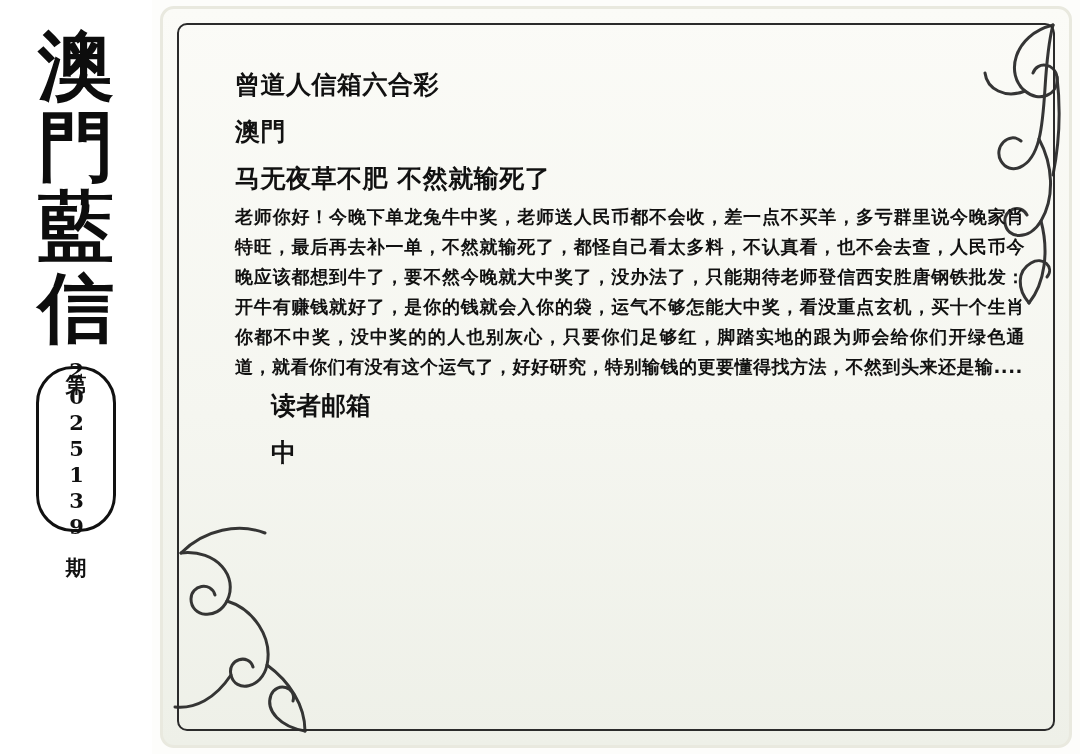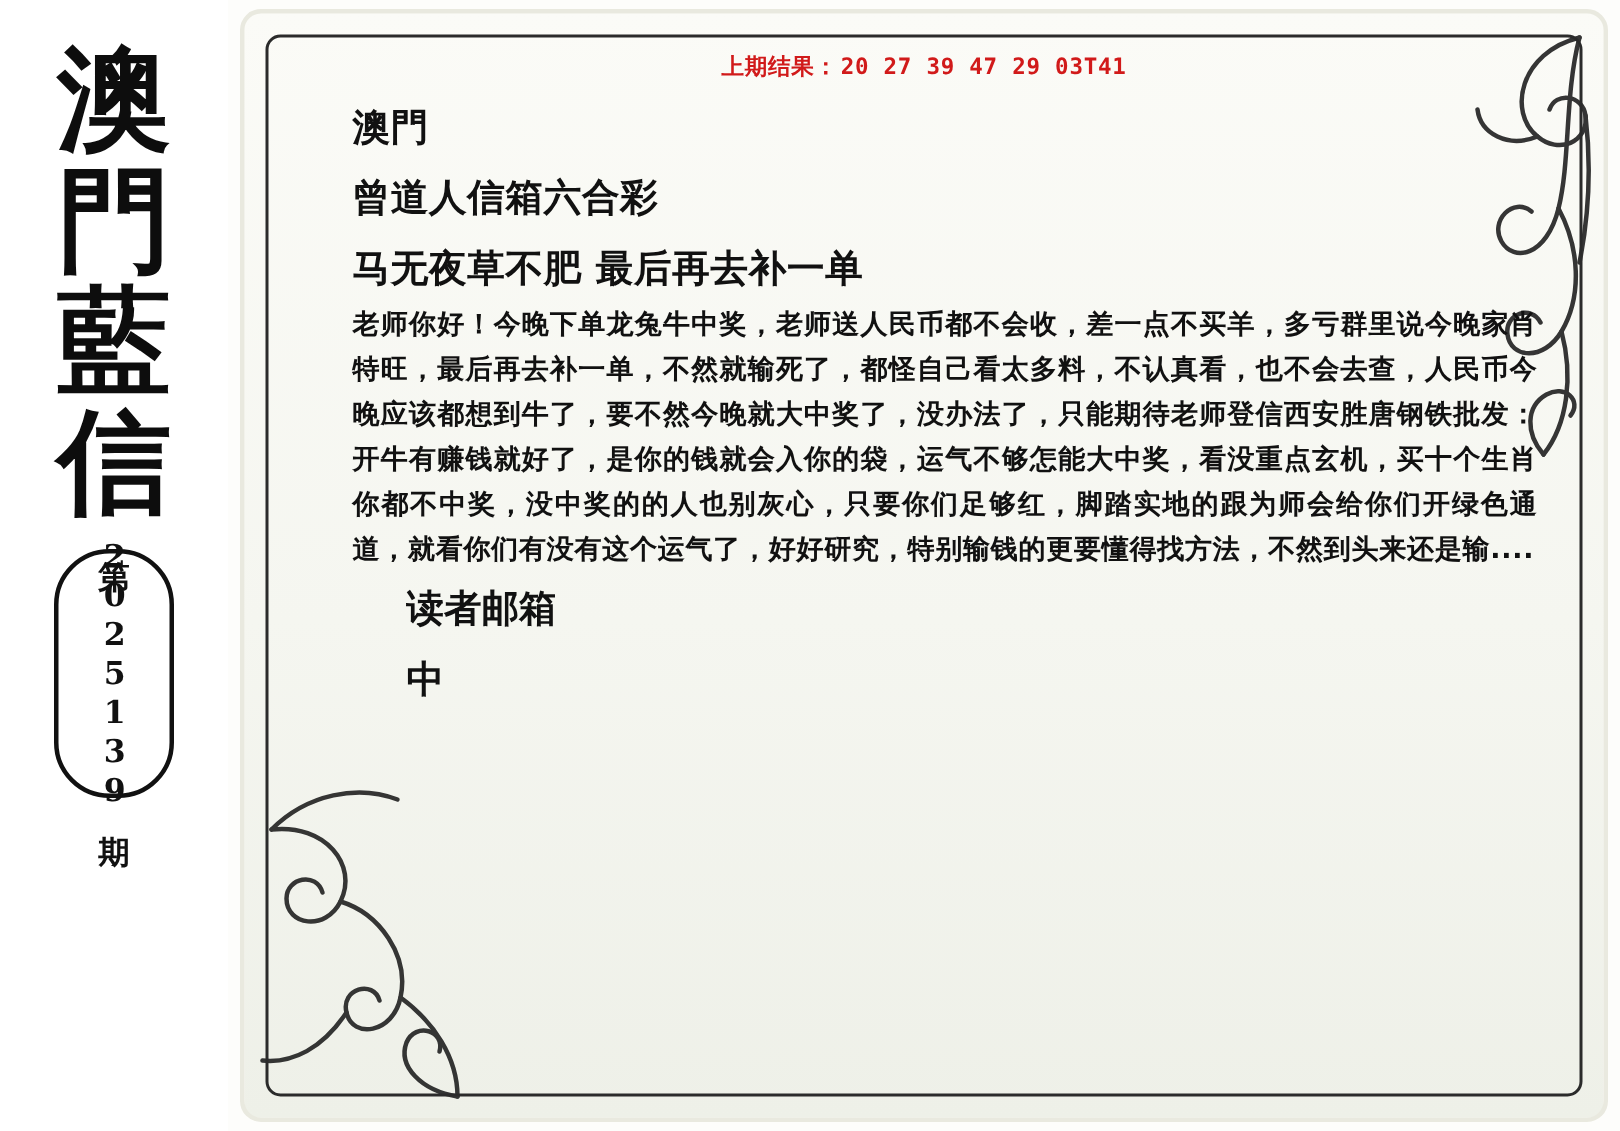--- a/index.html
+++ b/index.html
@@ -195,26 +195,23 @@
       <g stroke="#2b2b2b" stroke-width="3" fill="none" stroke-linecap="round">
         <path d="M12 44 C 48 40, 70 68, 58 92 C 48 112, 22 108, 22 90 C 22 76, 42 72, 46 86"></path>
         <path d="M58 92 C 84 100, 104 128, 98 156 C 93 180, 66 184, 62 166 C 58 150, 80 144, 84 158"></path>
         <path d="M98 156 C 120 172, 136 196, 136 222"></path>
         <path d="M136 222 C 112 218, 96 202, 102 186 C 108 172, 128 178, 124 192"></path>
         <path d="M12 44 C 36 20, 70 14, 96 24"></path>
         <path d="M62 166 C 46 190, 26 200, 6 198"></path>
       </g>
     </svg>
 
-    <div class="result-line">
-      <span class="label">上期结果：</span><span class="numbers">20 27 39 47 29 03T41</span>
-    </div>
 
     <div class="content">
+      <div class="line">曾道人信箱六合彩</div>
       <div class="line">澳門</div>
-      <div class="line">曾道人信箱六合彩</div>
-      <div class="line">马无夜草不肥 最后再去补一单</div>
+      <div class="line">马无夜草不肥 不然就输死了</div>
       <div class="para">老师你好！今晚下单龙兔牛中奖，老师送人民币都不会收，差一点不买羊，多亏群里说今晚家肖特旺，最后再去补一单，不然就输死了，都怪自己看太多料，不认真看，也不会去查，人民币今晚应该都想到牛了，要不然今晚就大中奖了，没办法了，只能期待老师登信西安胜唐钢铁批发：开牛有赚钱就好了，是你的钱就会入你的袋，运气不够怎能大中奖，看没重点玄机，买十个生肖你都不中奖，没中奖的的人也别灰心，只要你们足够红，脚踏实地的跟为师会给你们开绿色通道，就看你们有没有这个运气了，好好研究，特别输钱的更要懂得找方法，不然到头来还是输....</div>
       <div class="footer-line">读者邮箱</div>
       <div class="footer-line">中</div>
     </div>
   </div>
 </div>
 
 </body></html>

